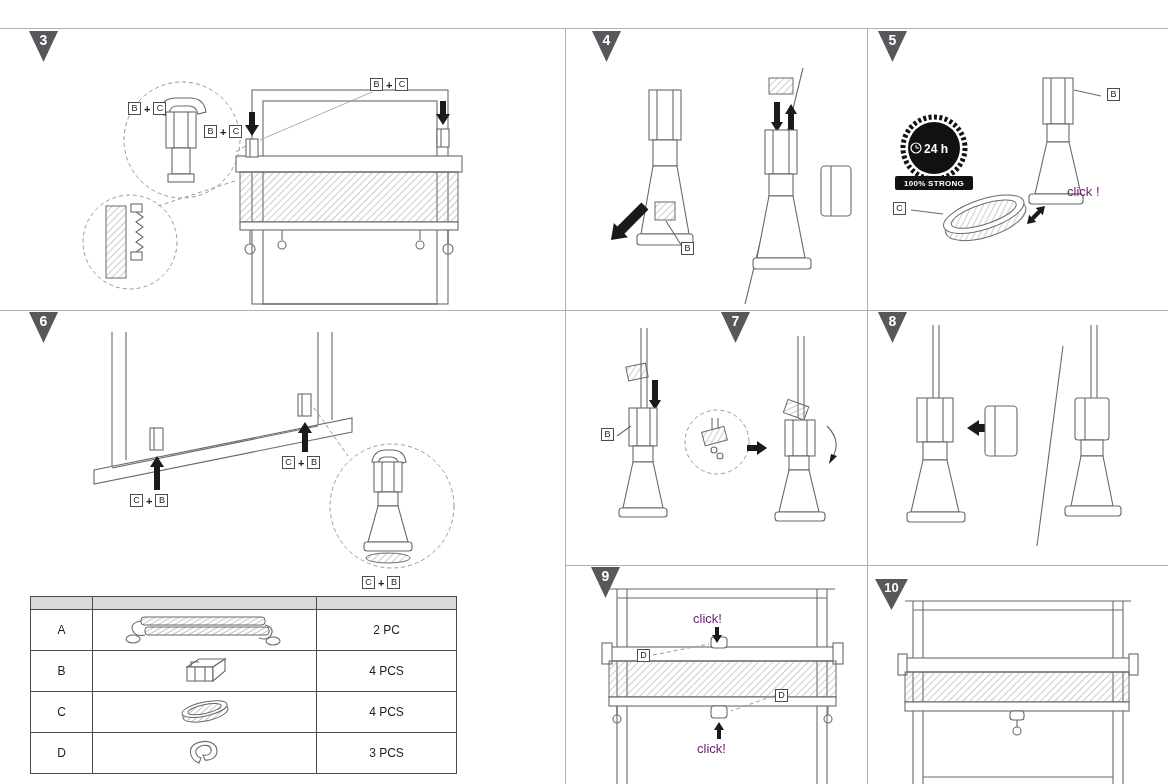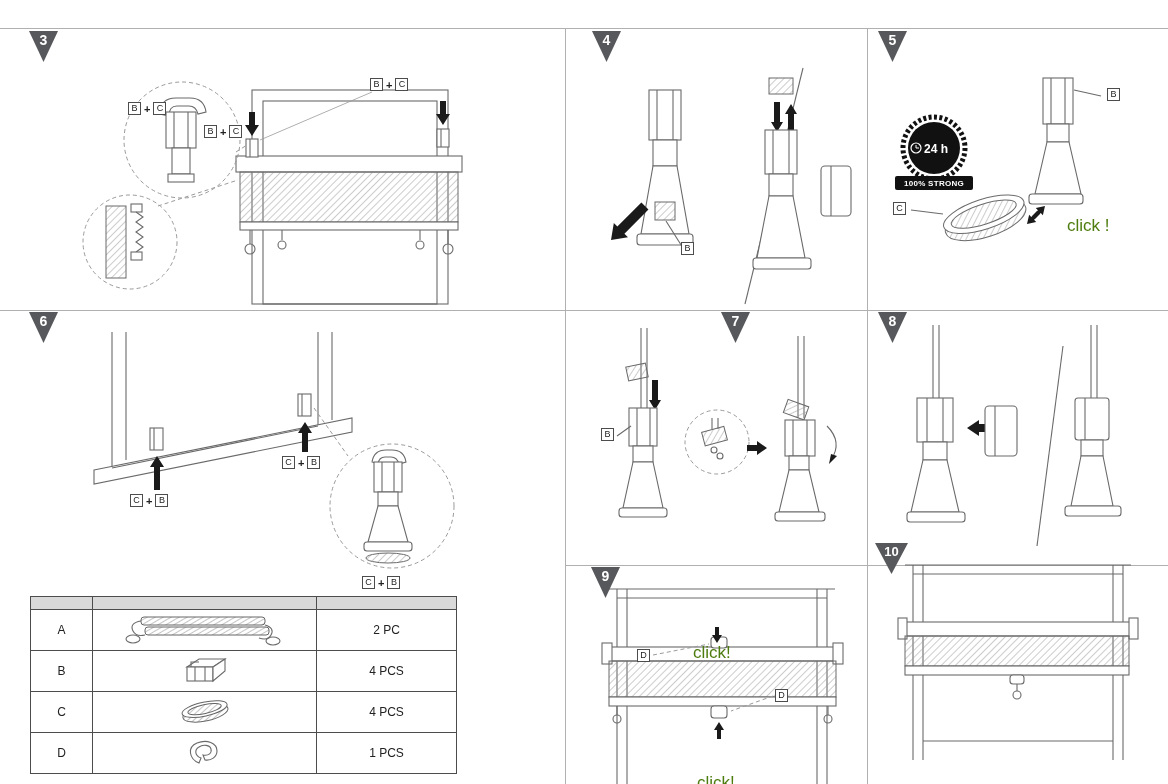--- a/index.html
+++ b/index.html
@@ -13,21 +13,21 @@
 
   .marker { position:absolute; width:29px; height:31px; }
   .marker .tri { position:absolute; left:0; top:0; width:100%; height:100%; background:#57585b; clip-path:polygon(0 0,100% 0,50% 100%); }
   .marker .num { position:relative; display:block; text-align:center; color:#fff; font-weight:bold; font-size:14px; line-height:18px; }
   .marker.wide { width:33px; }
   .marker.wide .num { font-size:13px; }
 
   .label { position:absolute; display:flex; align-items:center; gap:3px; font-size:11px; color:#222; }
   .boxed { display:inline-flex; align-items:center; justify-content:center; width:13px; height:13px; border:1px solid #4c4c4c; font-size:9px; line-height:1; background:#fff; color:#222; }
   .plus { font-size:11px; font-weight:bold; color:#222; }
-  .click-label { position:absolute; font-size:17px; color:#4d7c0f;margin-top:32px; }
+  .click-label { position:absolute; font-size:13px; color:#701a75; }
 
   
   .ln   { stroke:#6a6a6a; fill:none; stroke-width:1.1; }
   .lnf  { stroke:#6a6a6a; fill:#fff; stroke-width:1.1; }
   .dash { stroke:#9a9a9a; fill:none; stroke-width:1; stroke-dasharray:4 3; }
   .blk  { fill:#1a1a1a; stroke:none; }
   .badge-num { fill:#fff; font:bold 12px "Liberation Sans",sans-serif; }
   .badge-sub { fill:#fff; font:bold 8px "Liberation Sans",sans-serif; text-anchor:middle; letter-spacing:0.3px; }
 
   
@@ -410,21 +410,21 @@
     <div class="click-label" style="left:128px;top:46px">click!</div>
     <div class="label" style="left:72px;top:84px">
       <span class="boxed">D</span>
     </div>
     <div class="label" style="left:210px;top:124px">
       <span class="boxed">D</span>
     </div>
     <div class="click-label" style="left:132px;top:176px">click!</div>
   </div>
 
-  <div class="panel" style="left:867px;top:541px;width:301px;height:191px">
+  <div class="panel" style="left:867px;top:577px;width:301px;height:191px">
     <svg width="301" height="219" viewBox="0 0 301 219">
       <defs>
         <pattern id="h10" width="5" height="5" patternUnits="userSpaceOnUse" patternTransform="rotate(45)">
           <line x1="0" y1="0" x2="0" y2="5" stroke="#9a9a9a" stroke-width="1"></line>
         </pattern>
       </defs>
       <g>
         <line class="ln" x1="46" y1="24" x2="46" y2="219"></line>
         <line class="ln" x1="56" y1="24" x2="56" y2="219"></line>
         <line class="ln" x1="246" y1="24" x2="246" y2="219"></line>
@@ -508,18 +508,18 @@
       </td>
       <td class="c-qty">4 PCS</td>
     </tr>
     <tr class="row">
       <td class="c-part">D</td>
       <td class="c-ill">
         <svg width="44" height="30" viewBox="0 0 44 30">
           <path class="lnf" d="M16 26 C6 22 4 10 14 6 C24 2 34 6 34 14 C34 20 28 24 22 23 L20 18 C26 19 29 16 28 12 C27 8 20 7 16 10 C11 13 12 19 18 21 Z"></path>
         </svg>
       </td>
-      <td class="c-qty">1 PCS</td>
+      <td class="c-qty">3 PCS</td>
     </tr>
   </tbody>
     </table>
 
 </div>
 
 </body></html>

